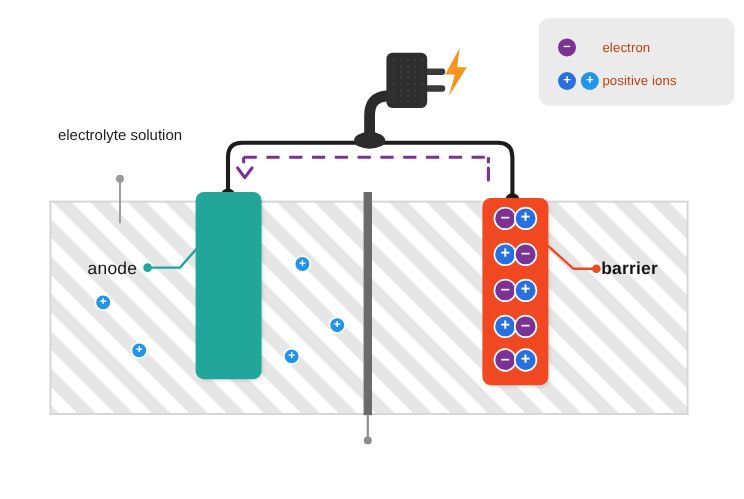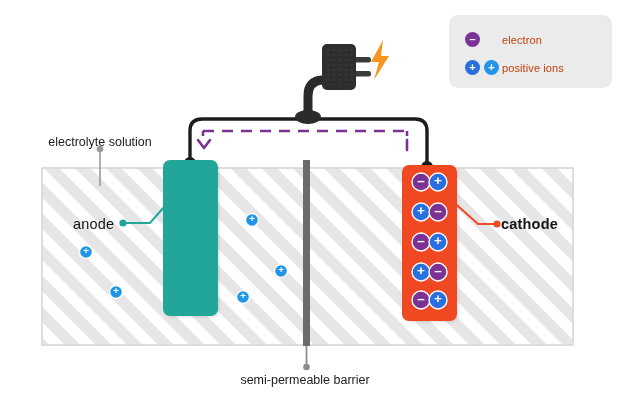--- a/index.html
+++ b/index.html
@@ -95,21 +95,20 @@
   }
   .lbl-electrolyte {
     left: 48px;
     top: 105px;
     width: 104px;
     text-align: center;
     font-size: 12.5px;
     line-height: 16px;
     color: #1c1c1c;
     white-space: normal;
-    margin-top: 29px;
   }
   .lbl-anode {
     left: 73px;
     top: 216px;
     font-size: 14.5px;
     font-weight: 400;
     color: #141414;
     letter-spacing: 0.2px;
   }
   .lbl-cathode {
@@ -303,16 +302,15 @@
         <span class="ion plus-light ion-gap">
           <span class="sign">+</span>
         </span>
       </span>
       <span class="legend-label">positive ions</span>
     </div>
   </div>
 
   <div class="label lbl-electrolyte">electrolyte solution</div>
   <div class="label lbl-anode">anode</div>
-  <div class="label lbl-cathode">cathode</div>
-  <div class="label lbl-barrier">semi-permeable barrier</div>
+  <div class="label lbl-cathode">barrier</div>
 
 </div>
 
 </body></html>

